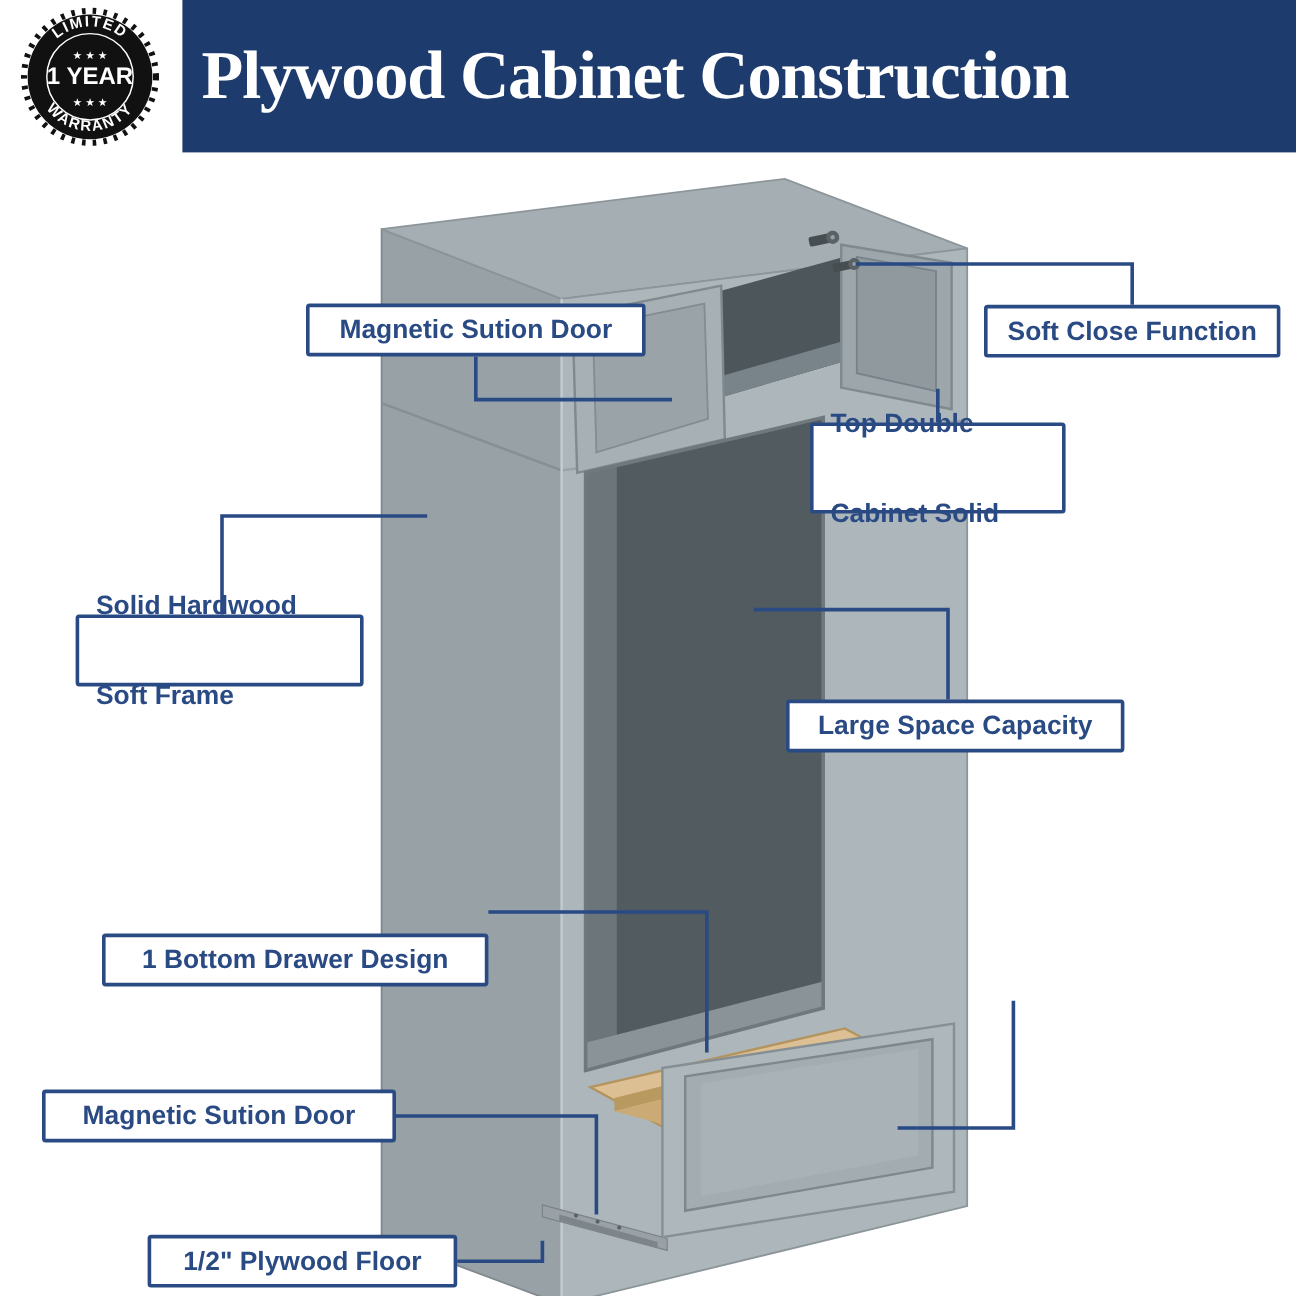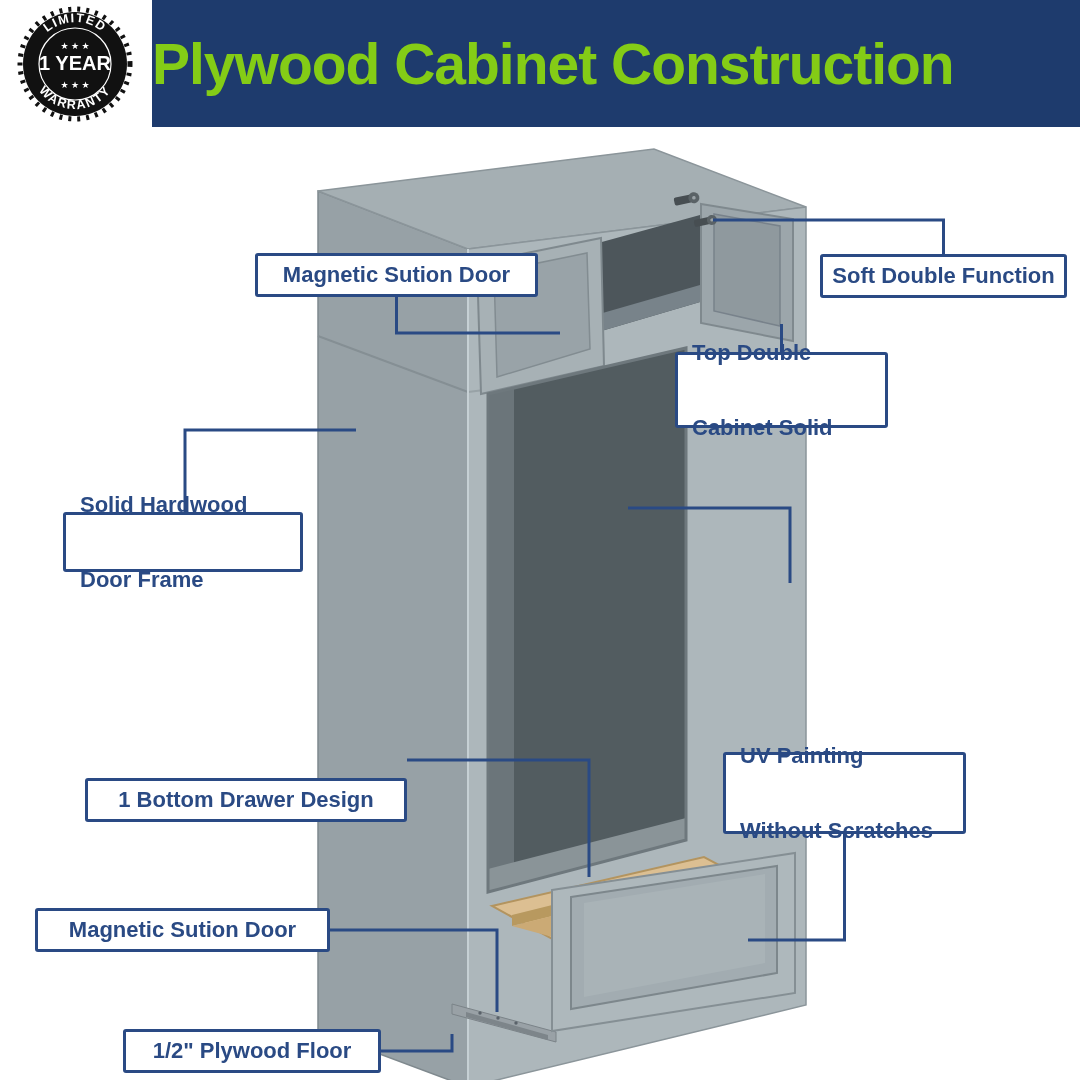--- a/index.html
+++ b/index.html
@@ -2,22 +2,22 @@
 <html><head>
 <meta charset="utf-8">
 <style>
   html,body{margin:0;padding:0;background:#fff;}
   .page{position:relative;width:1080px;height:1080px;overflow:hidden;background:#fff;
         font-family:"Liberation Sans",sans-serif;}
   .abs{position:absolute;left:0;top:0;}
   
   .header-bar{position:absolute;left:152px;top:0;width:928px;height:127px;background:#1e3b6d;
               display:flex;align-items:center;}
-  .header-title{color:#84cc16;font-weight:bold;font-size:57px;letter-spacing:-1px;
-                white-space:nowrap;}
+  .header-title{color:#ffffff;font-weight:bold;font-size:57px;letter-spacing:-1px;
+                padding-left:16px;white-space:nowrap;font-family:Liberation Serif, serif;}
   .badge-wrap{position:absolute;left:0;top:0;width:152px;height:127px;background:#ffffff;}
   svg text{font-family:"Liberation Sans",sans-serif;}
   
   .callout{position:absolute;box-sizing:border-box;background:#ffffff;border:3px solid #2a4a84;
            border-radius:3px;color:#2a4a84;font-weight:bold;font-size:22px;line-height:1.25;
            display:flex;flex-direction:column;align-items:center;justify-content:center;
            white-space:nowrap;z-index:5;}
   .callout.align-left{align-items:flex-start;padding-left:14px;gap:48px;}
   .connectors{z-index:4;}
   .cabinet{z-index:1;}
@@ -127,42 +127,41 @@
       <polyline points="330,930 497,930 497,1012"></polyline>
       <polyline points="381,1051 452,1051 452,1034"></polyline>
     </g>
   </svg>
 
   <div class="callout" style="left:255px;top:253px;width:283px;height:44px;">
     <span>Magnetic Sution Door</span>
   </div>
 
   <div class="callout" style="left:820px;top:254px;width:247px;height:44px;">
-    <span>Soft Double Function</span>
+    <span>Soft Close Function</span>
   </div>
 
   <div class="callout align-left" style="left:675px;top:352px;width:213px;height:76px;">
     <span>Top Double</span>
     <span>Cabinet Solid</span>
   </div>
 
   <div class="callout align-left" style="left:63px;top:512px;width:240px;height:60px;">
     <span>Solid Hardwood</span>
-    <span>Door Frame</span>
+    <span>Soft Frame</span>
   </div>
 
+  <div class="callout" style="left:655px;top:583px;width:282px;height:44px;">
+    <span>Large Space Capacity</span>
+  </div>
 
   <div class="callout" style="left:85px;top:778px;width:322px;height:44px;">
     <span>1 Bottom Drawer Design</span>
   </div>
 
-  <div class="callout align-left" style="left:723px;top:752px;width:243px;height:82px;">
-    <span>UV Painting</span>
-    <span>Without Scratches</span>
-  </div>
 
   <div class="callout" style="left:35px;top:908px;width:295px;height:44px;">
     <span>Magnetic Sution Door</span>
   </div>
 
   <div class="callout" style="left:123px;top:1029px;width:258px;height:44px;">
     <span>1/2" Plywood Floor</span>
   </div>
 
 </div>

